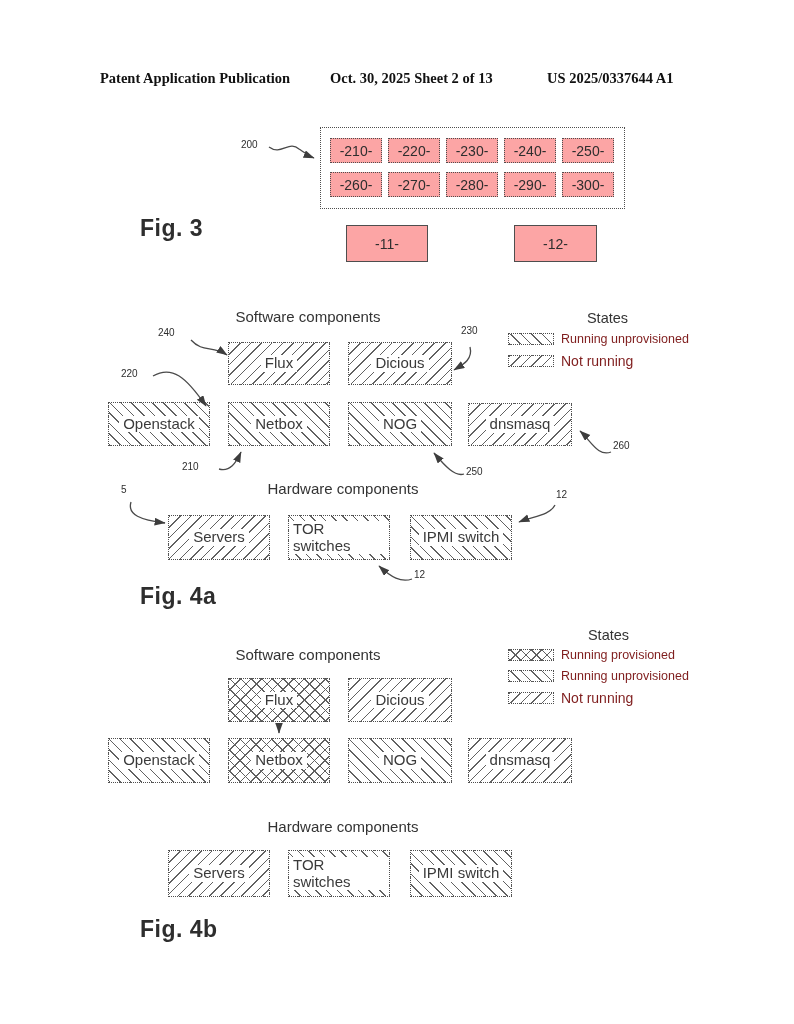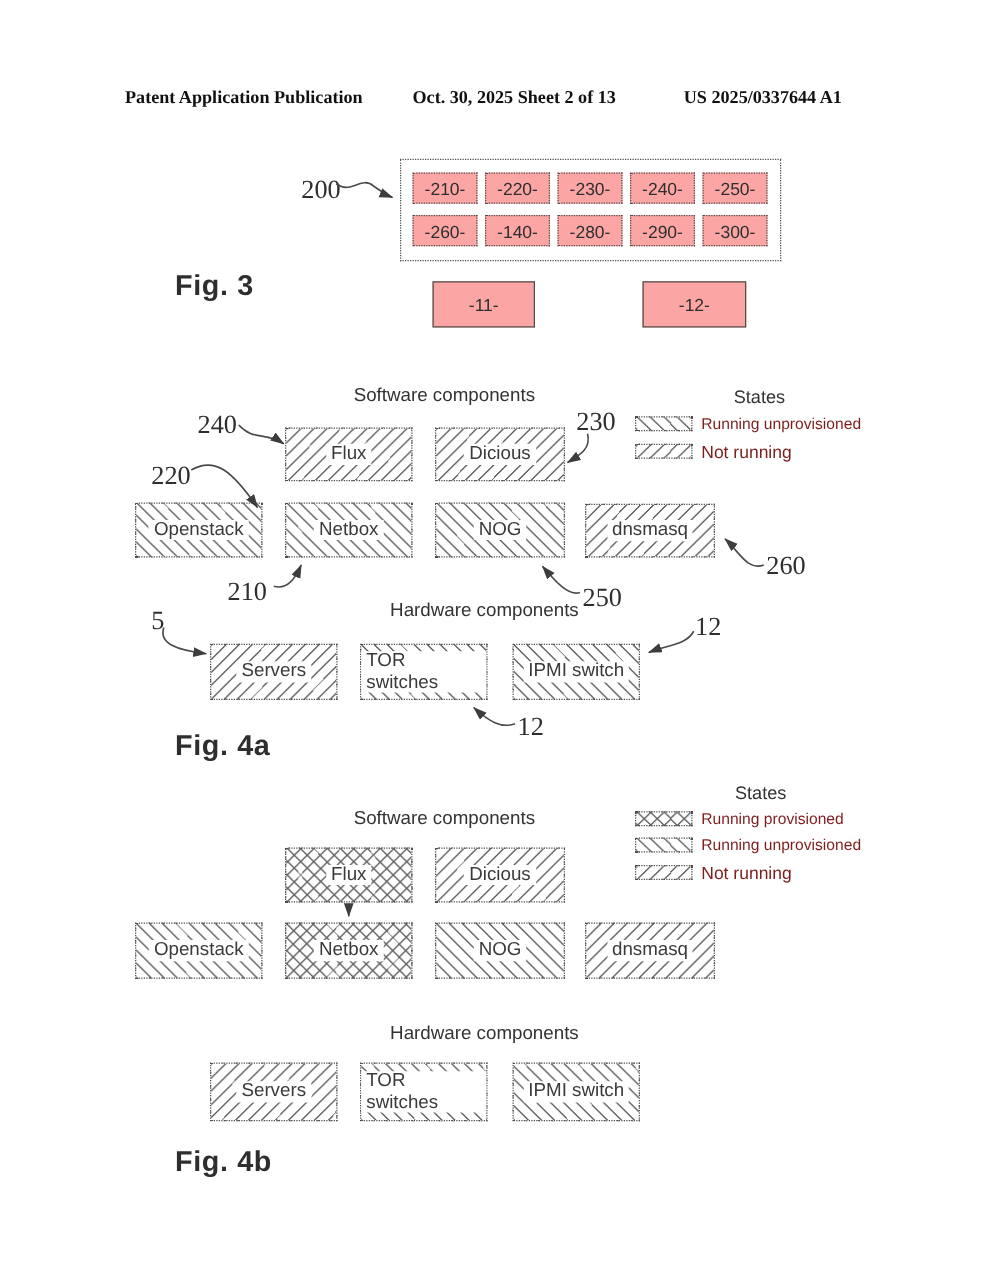--- a/index.html
+++ b/index.html
@@ -4,22 +4,22 @@
 <style>
   html,body{margin:0;padding:0;background:#fff;}
   #page{position:relative;width:794px;height:1024px;background:#ffffff;overflow:hidden;
         font-family:"Liberation Sans",sans-serif;color:#333;}
   
   .hdr{position:absolute;top:70px;font-family:"Liberation Serif",serif;font-weight:bold;
        font-size:14.5px;color:#111;white-space:nowrap;}
   
   .lbl{position:absolute;white-space:nowrap;}
   .figlabel{font-weight:bold;font-size:23px;color:#2e2e2e;letter-spacing:0.5px;}
-  .sectitle{font-size:15px;color:#333;text-align:right;}
-  .ref{font-size:21px;color:#2e2e2e;font-family:Liberation Serif, serif;}
+  .sectitle{font-size:15px;color:#333;text-align:center;}
+  .ref{font-size:10px;color:#2e2e2e;}
   
   .box{position:absolute;box-sizing:border-box;display:flex;align-items:center;justify-content:center;
        border:1.5px dotted #4e4e4e;background:#fff;}
   .box .bl{font-size:15px;color:#3a3a3a;background:#fff;padding:0 4px;line-height:1.1;}
   .h-slash{background-image:repeating-linear-gradient(135deg,#616161 0px,#616161 1.1px,transparent 1.1px,transparent 7.5px);}
   .h-back{background-image:repeating-linear-gradient(45deg,#616161 0px,#616161 1.1px,transparent 1.1px,transparent 7.5px);}
   .h-cross{background-image:repeating-linear-gradient(135deg,#616161 0px,#616161 1.1px,transparent 1.1px,transparent 7.5px),
                            repeating-linear-gradient(45deg,#616161 0px,#616161 1.1px,transparent 1.1px,transparent 7.5px);}
   .plain{border:1.4px solid #4e4e4e;}
   .cell{position:absolute;box-sizing:border-box;display:flex;align-items:center;justify-content:center;
@@ -41,21 +41,21 @@
   <div class="hdr" style="left:330px;">Oct. 30, 2025  Sheet 2 of 13</div>
   <div class="hdr" style="left:547px;">US 2025/0337644 A1</div>
 
   <div class="box plain" style="left:320px;top:127px;width:305px;height:82px;border-style:dotted;"></div>
   <div class="cell" style="left:330px;top:138px;width:52px;height:25px;">-210-</div>
   <div class="cell" style="left:388px;top:138px;width:52px;height:25px;">-220-</div>
   <div class="cell" style="left:446px;top:138px;width:52px;height:25px;">-230-</div>
   <div class="cell" style="left:504px;top:138px;width:52px;height:25px;">-240-</div>
   <div class="cell" style="left:562px;top:138px;width:52px;height:25px;">-250-</div>
   <div class="cell" style="left:330px;top:172px;width:52px;height:25px;">-260-</div>
-  <div class="cell" style="left:388px;top:172px;width:52px;height:25px;">-140-</div>
+  <div class="cell" style="left:388px;top:172px;width:52px;height:25px;">-270-</div>
   <div class="cell" style="left:446px;top:172px;width:52px;height:25px;">-280-</div>
   <div class="cell" style="left:504px;top:172px;width:52px;height:25px;">-290-</div>
   <div class="cell" style="left:562px;top:172px;width:52px;height:25px;">-300-</div>
   <div class="lbl ref" style="left:241px;top:139px;">200</div>
   <div class="cell" style="left:346px;top:225px;width:82px;height:37px;border-style:solid;border-width:1.4px;">-11-</div>
   <div class="cell" style="left:514px;top:225px;width:83px;height:37px;border-style:solid;border-width:1.4px;">-12-</div>
   <div class="lbl figlabel" style="left:140px;top:215px;">Fig. 3</div>
 
   <div class="lbl sectitle" style="left:188px;top:308px;width:240px;">Software components</div>
   <div class="lbl states" style="left:520px;top:310px;width:175px;">States</div>

